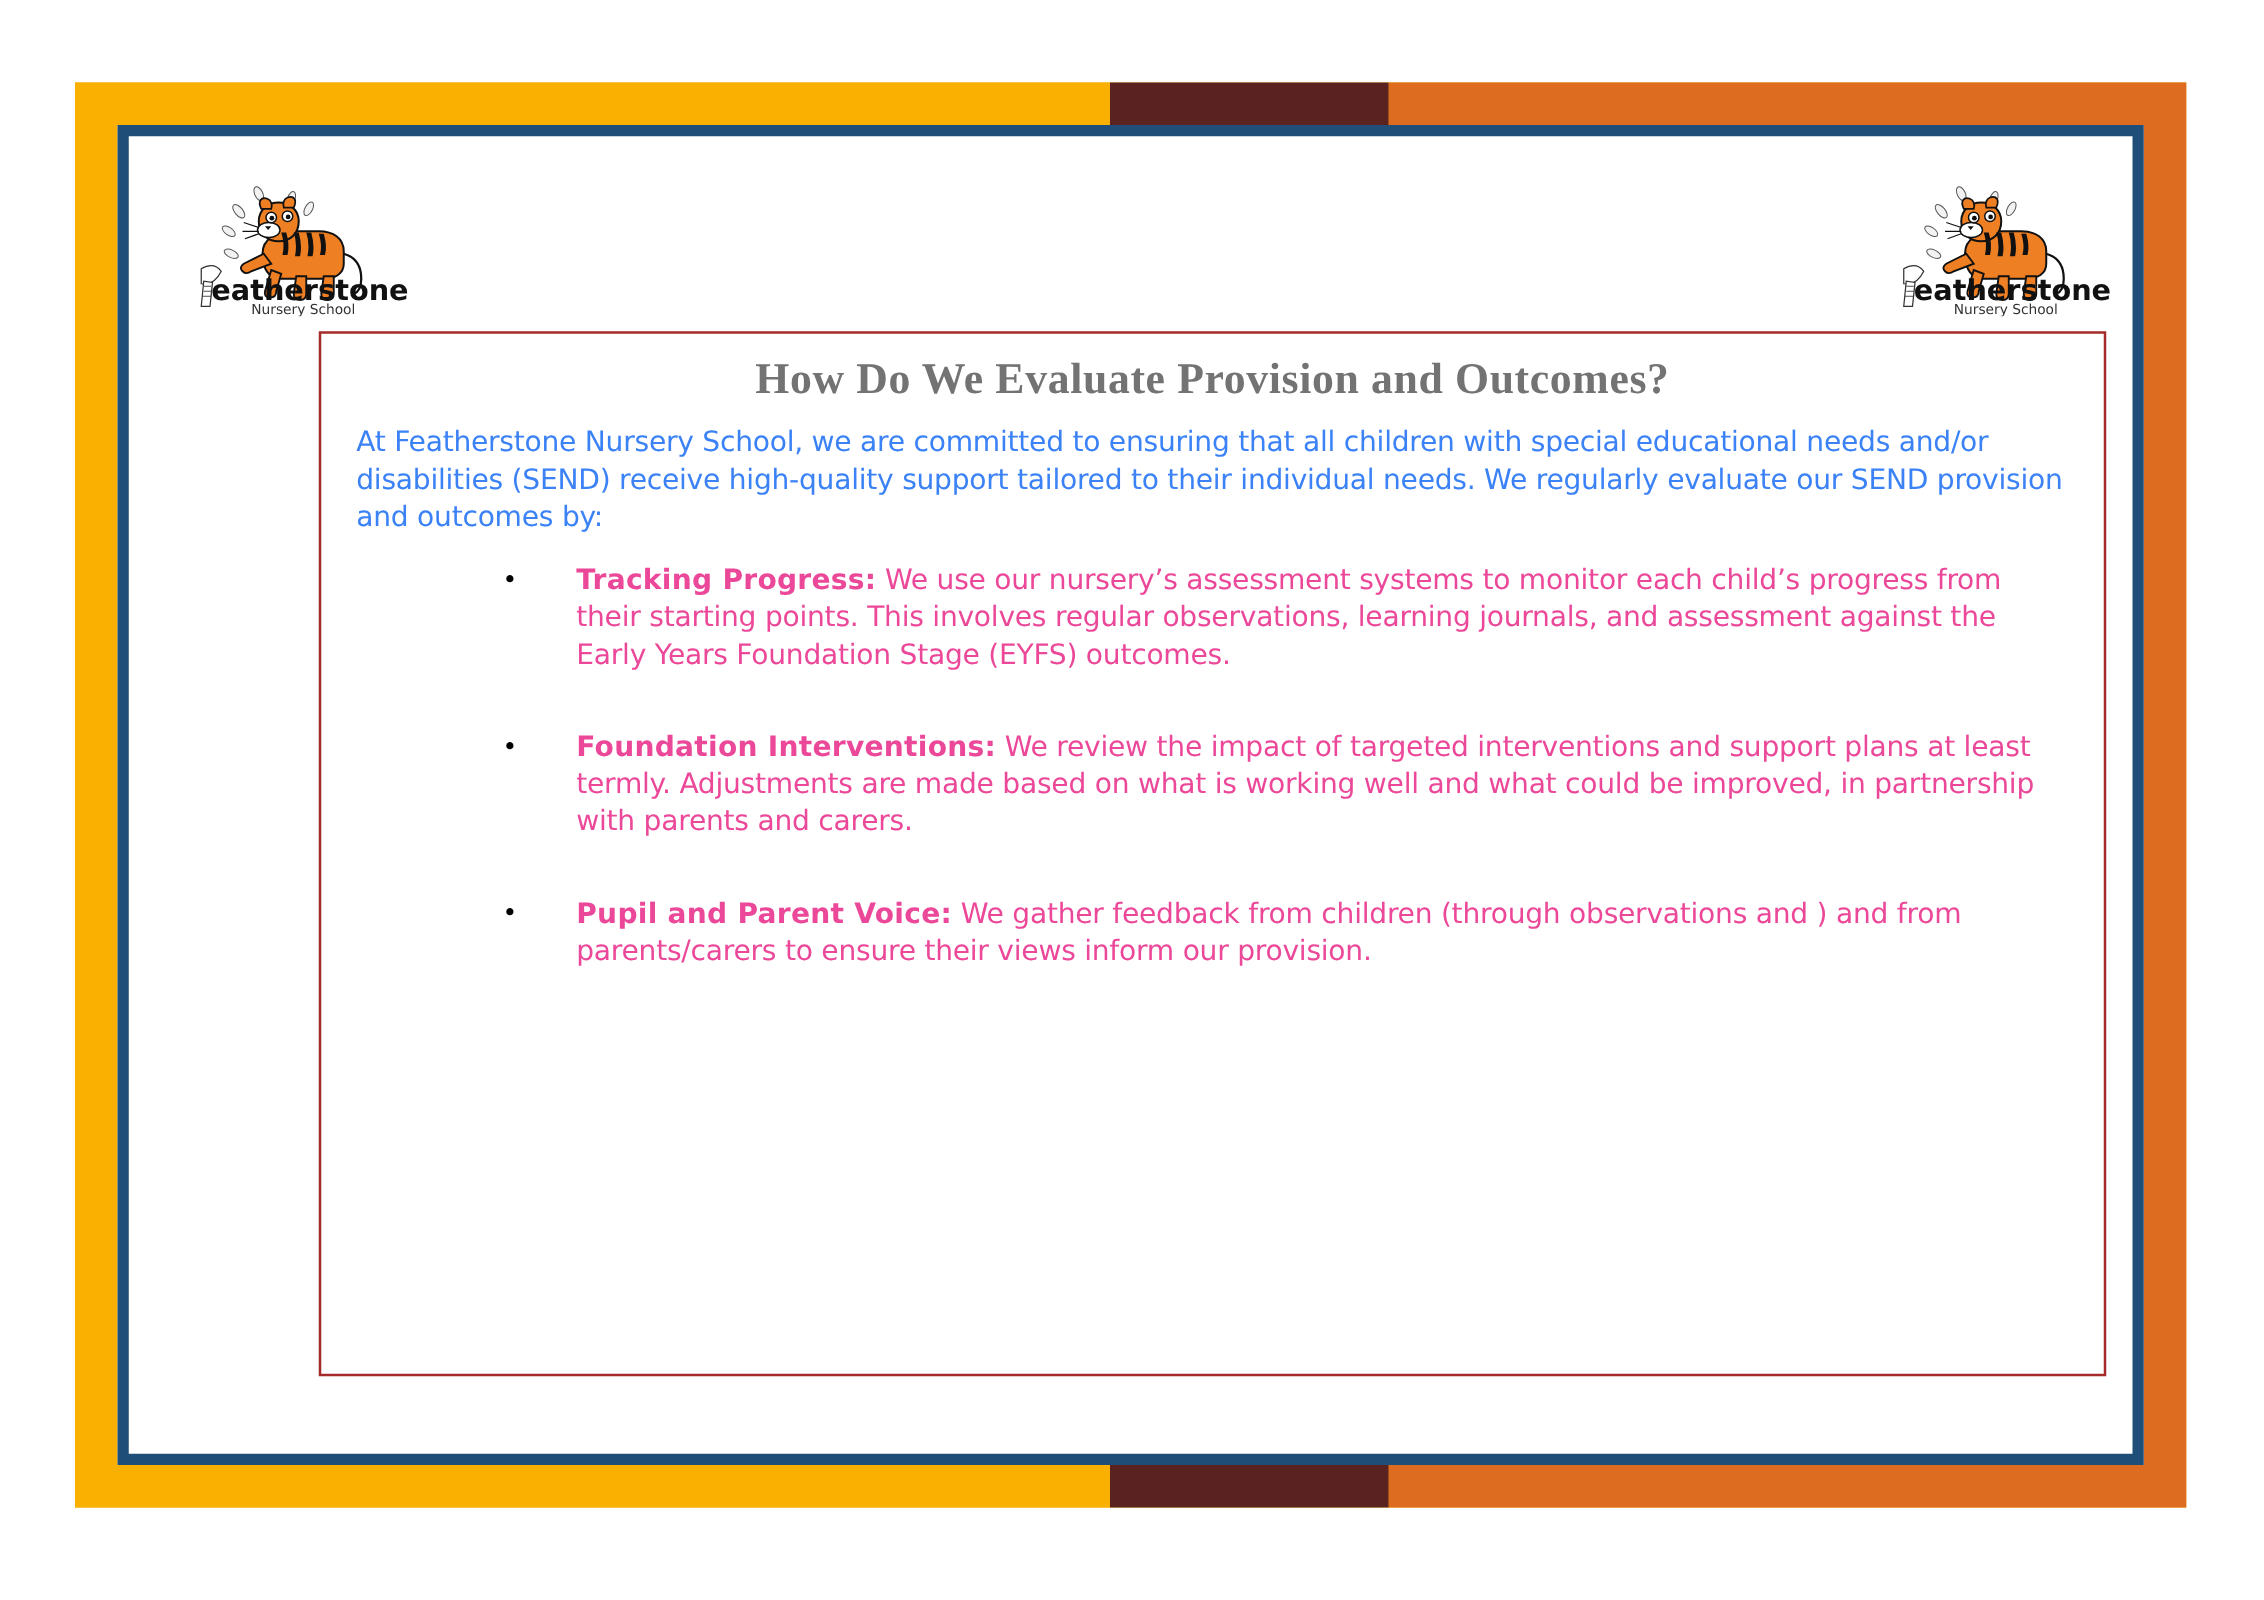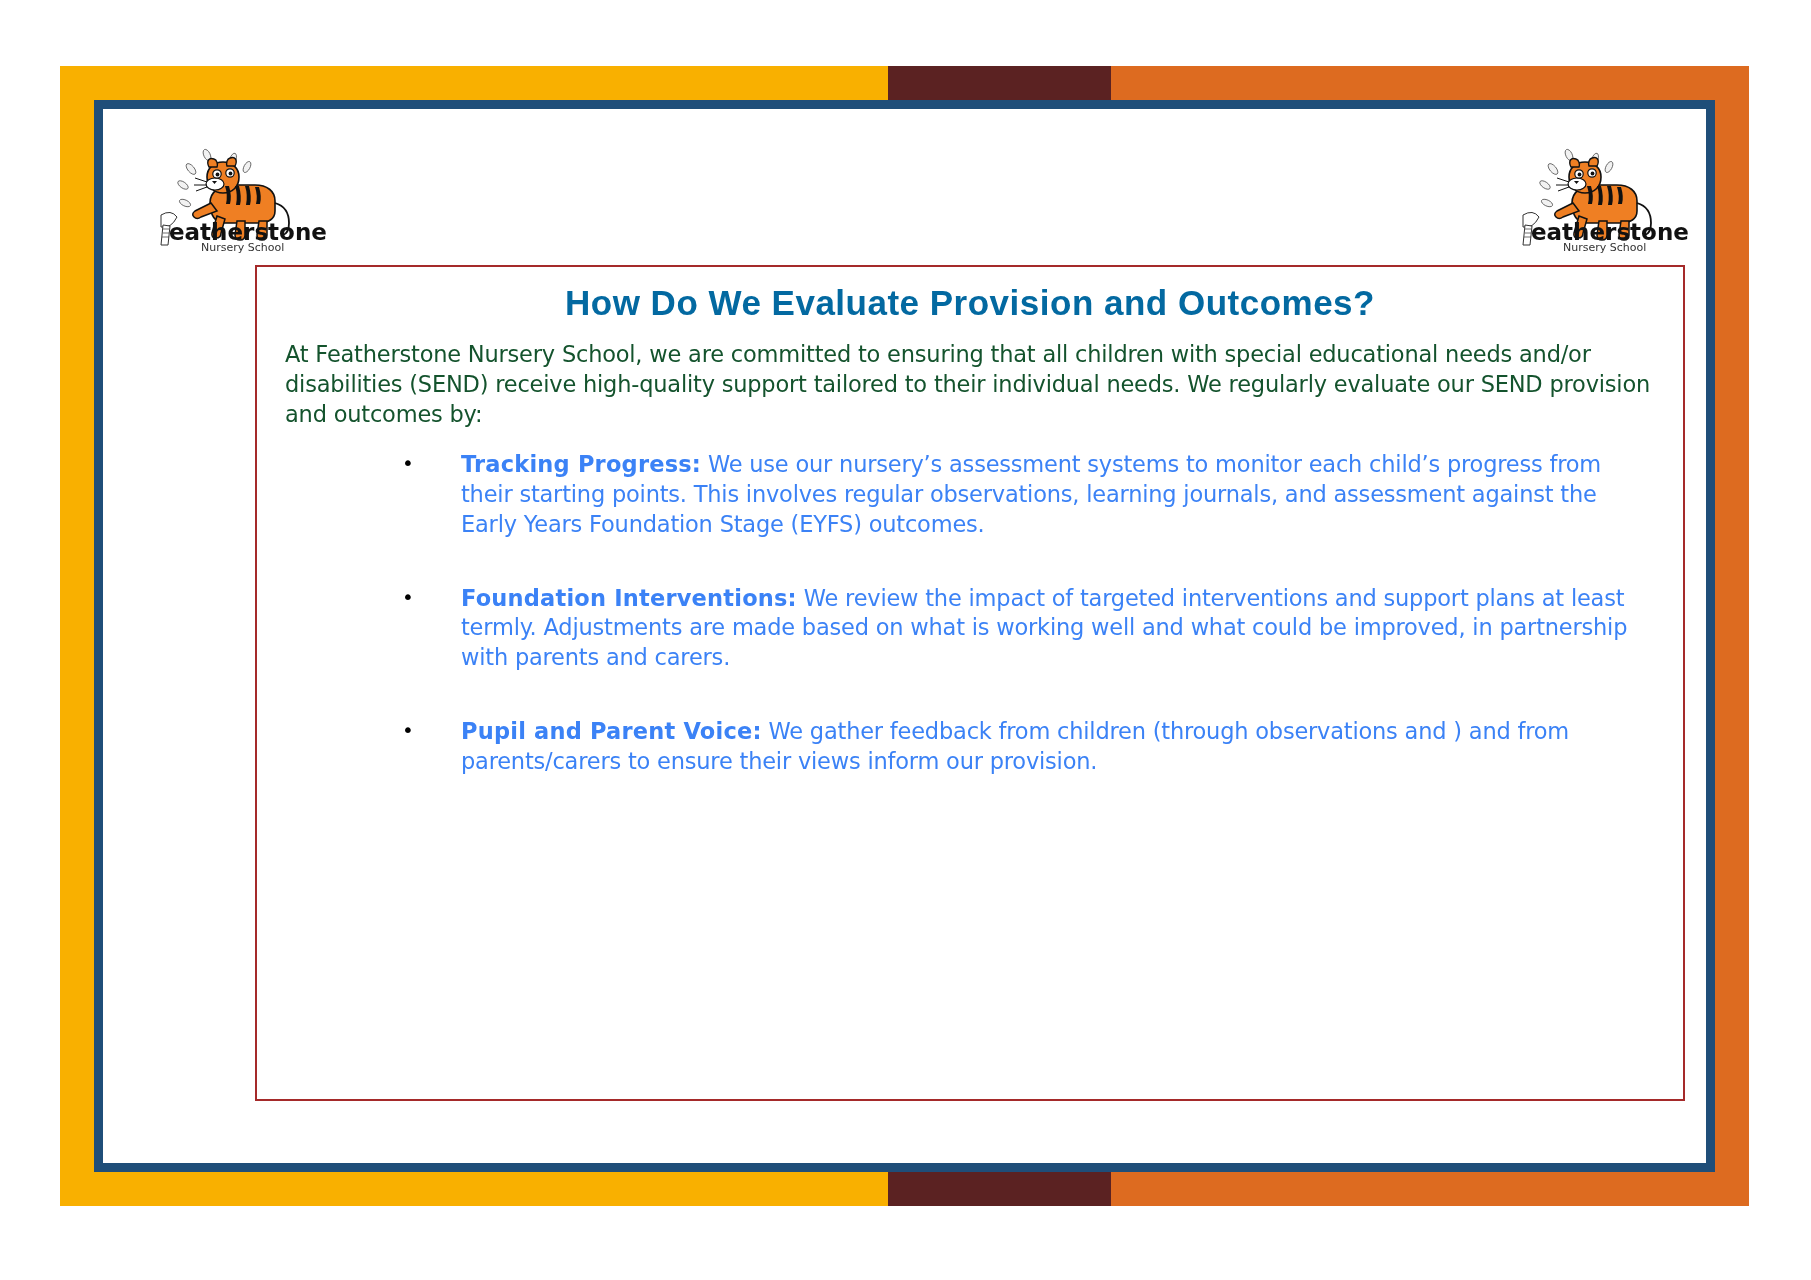--- a/index.html
+++ b/index.html
@@ -75,50 +75,50 @@
     width: 1430px;
     height: 836px;
     border: 2px solid #a52a2a;
     box-sizing: border-box;
     background: #ffffff;
     padding: 0;
   }
 
   .doc-title {
     text-align: center;
-    color: #0369a1;
-    font-family: Liberation Sans, sans-serif;
+    color: #737373;
+    font-family: Liberation Serif, serif;
     font-weight: bold;
     font-size: 35px;
     letter-spacing: 0.5px;
     margin: 16px 0 0 0;
     padding: 0 10px;
   }
 
   .intro {
     font-family: "DejaVu Sans", sans-serif;
     font-size: 22.5px;
     line-height: 1.33;
-    color: #14532d;
+    color: #3b82f6;
     margin: 17px 28px 0 14px;
     padding: 0 0 0 14px;
     letter-spacing: -0.2px;
   }
 
   ul.bullets {
     list-style: none;
     margin: 20px 0 0 0;
     padding: 0;
   }
   ul.bullets li {
     position: relative;
     font-family: "DejaVu Sans", sans-serif;
     font-size: 22.5px;
     line-height: 1.33;
-    color: #3b82f6;
+    color: #ec4899;
     margin: 0 28px 44px 0;
     padding-left: 204px;
     letter-spacing: -0.2px;
   }
   ul.bullets li::before {
     content: "\2022";
     position: absolute;
     left: 145px;
     top: 0;
     font-size: 20px;

